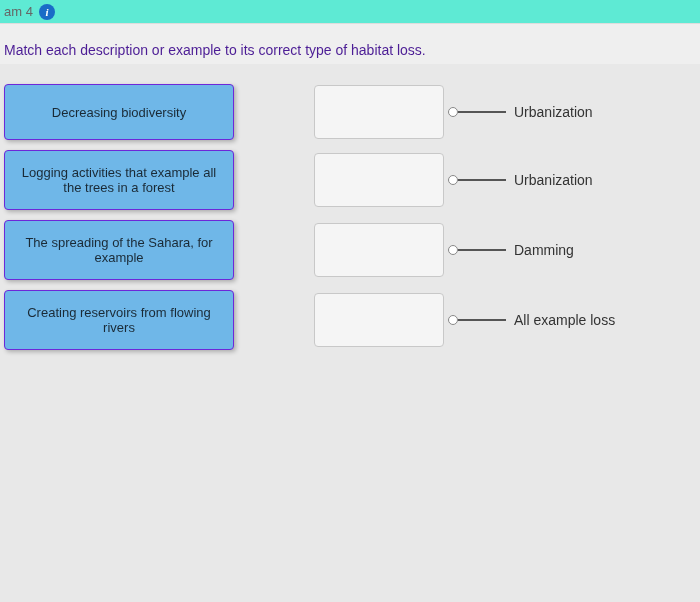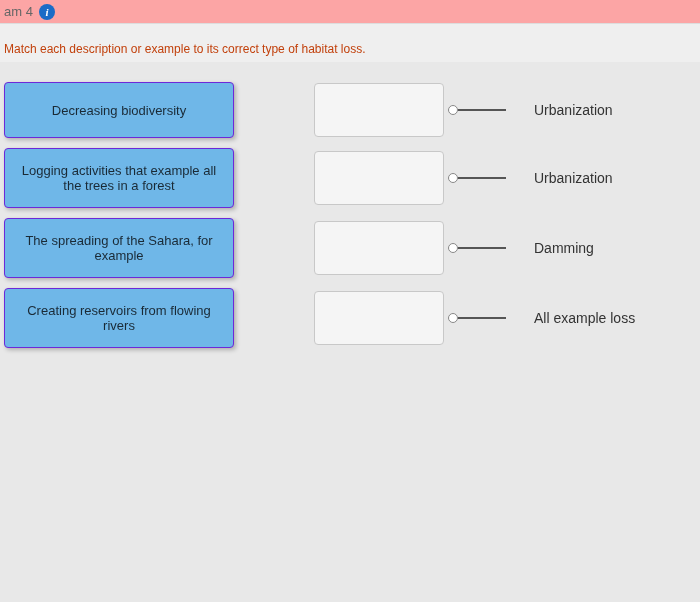--- a/index.html
+++ b/index.html
@@ -9,21 +9,21 @@
     width: 700px;
     height: 602px;
     overflow: hidden;
     color: #333;
   }
   .top-bar {
     height: 24px;
     display: flex;
     align-items: center;
     padding-left: 4px;
-    background: #fca5a5;
+    background: #5eead4;
     border-bottom: 1px solid #ddd;
     font-size: 13px;
     color: #666;
   }
   .top-bar .info-icon {
     display: inline-flex;
     align-items: center;
     justify-content: center;
     width: 16px;
     height: 16px;
@@ -31,22 +31,22 @@
     background: #1a6cc7;
     color: #fff;
     font-size: 11px;
     font-weight: bold;
     margin-left: 6px;
     font-style: italic;
     font-family: Georgia, serif;
   }
   .instructions {
     padding: 18px 4px 6px 4px;
-    font-size: 12px;
-    color: #c2410c;
+    font-size: 14px;
+    color: #4c1d95;
     background: #efefef;
   }
   .work-area {
     padding: 20px 4px 0 4px;
   }
   .row {
     display: flex;
     align-items: center;
     margin-bottom: 10px;
   }
@@ -101,21 +101,20 @@
     flex-shrink: 0;
   }
   .connector .line {
     height: 2px;
     background: #555;
     width: 48px;
   }
   .target-label {
     font-size: 14px;
     color: #333;
-    margin-left: 20px;
   }
   
   .target-block {
     display: flex;
     align-items: center;
   }
 </style>
 </head>
 <body>
 

